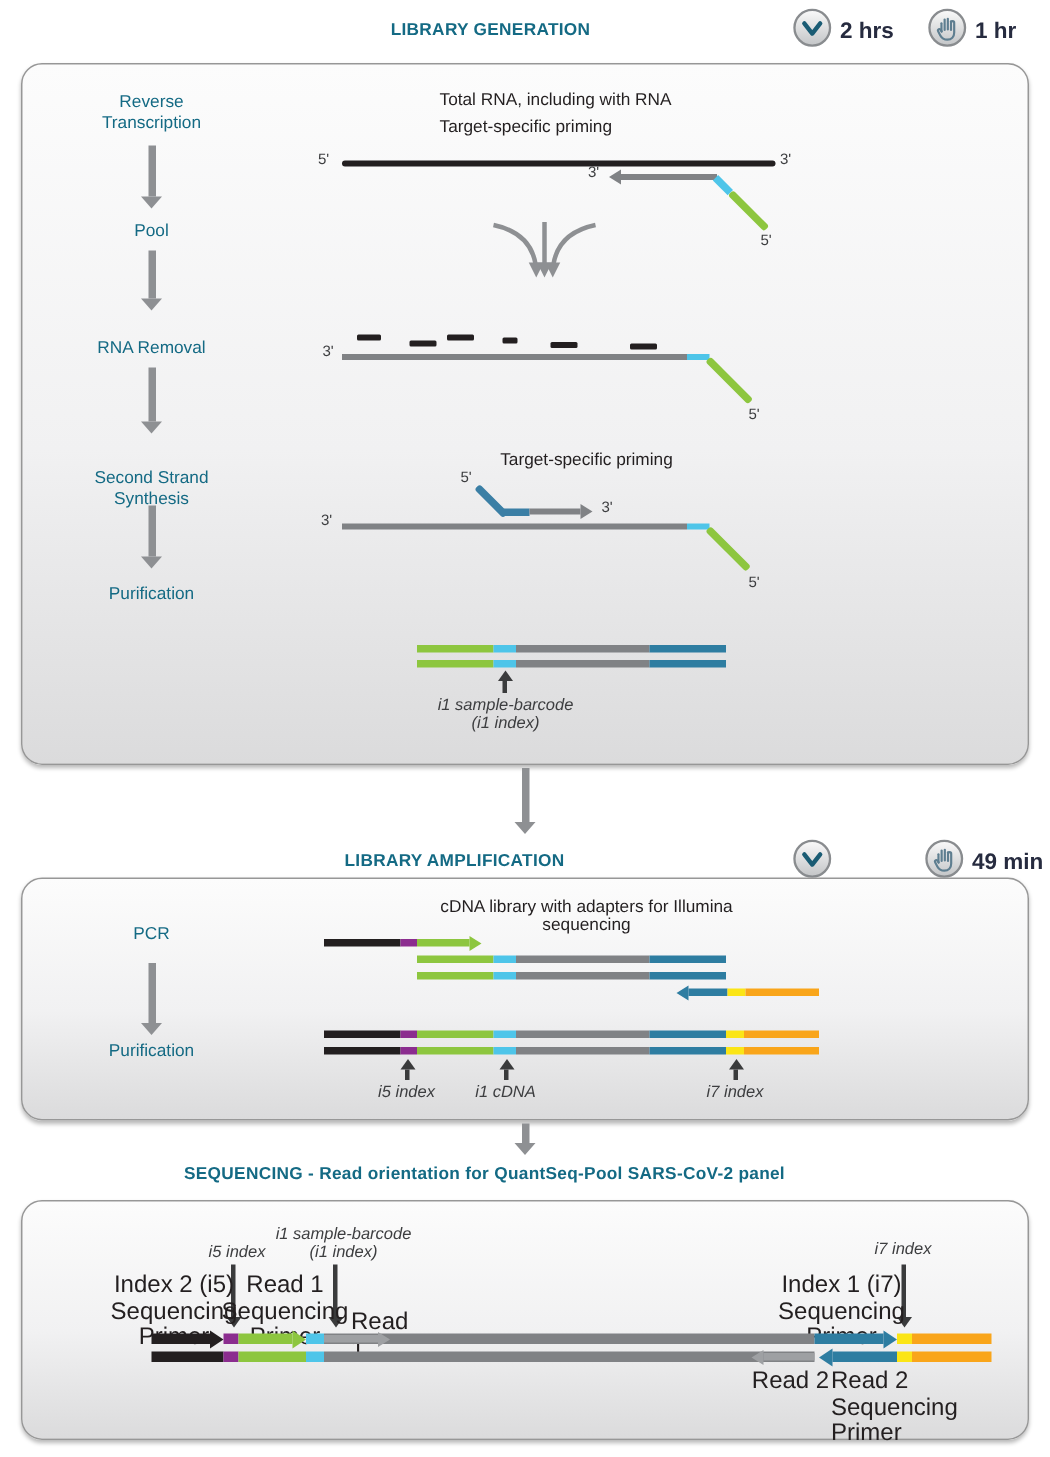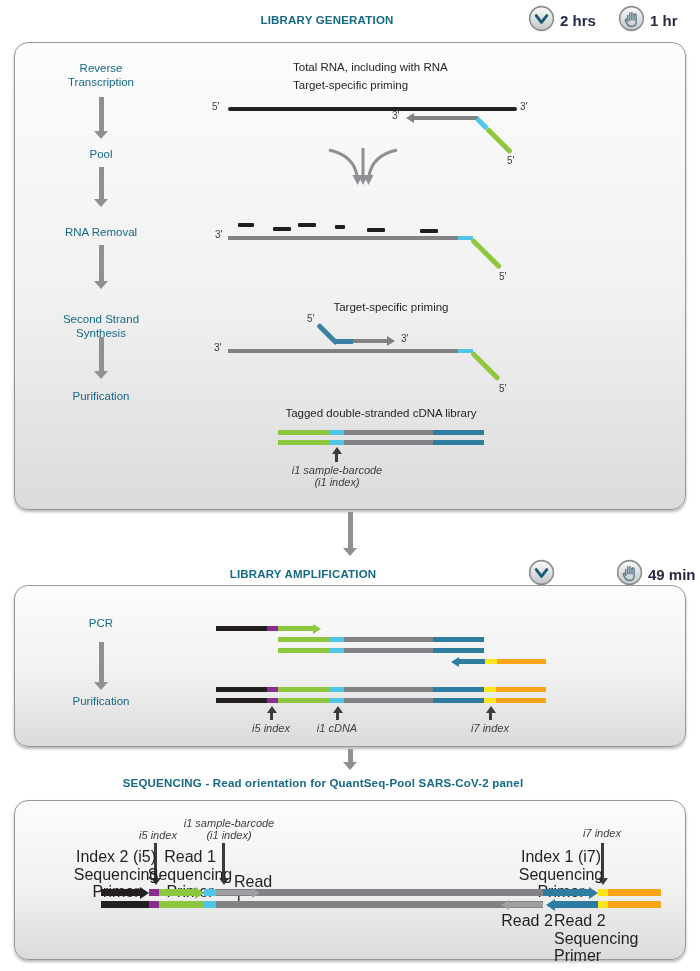--- a/index.html
+++ b/index.html
@@ -146,21 +146,20 @@
     <div class="seg" style="width:34px;background:var(--bar-gray);"></div>
     <div class="tr5" style="border-left-color:var(--bar-gray);"></div>
   </div>
   <div class="abs prime" style="left:386px;top:290px;">3'</div>
   <div class="abs prime" style="left:199px;top:299px;">3'</div>
   <div class="abs" style="left:213px;top:306px;width:230px;height:4px;background:var(--bar-gray);"></div>
   <div class="abs" style="left:443px;top:306px;width:15px;height:4px;background:var(--cyan);"></div>
   <div class="diag" style="left:457px;top:307px;width:38px;height:5px;background:var(--green);border-radius:2px;"></div>
   <div class="abs prime" style="left:484px;top:340px;">5'</div>
 
-  <div class="abs caption ctr" style="left:246px;top:364px;width:240px;">Tagged double-stranded cDNA library</div>
   <div class="bar" style="left:263px;top:387px;height:5px;">
     <div class="seg" style="width:51px;background:var(--green);"></div>
     <div class="seg" style="width:15px;background:var(--cyan);"></div>
     <div class="seg" style="width:89px;background:var(--bar-gray);"></div>
     <div class="seg" style="width:51px;background:var(--blue);"></div>
   </div>
   <div class="bar" style="left:263px;top:397px;height:5px;">
     <div class="seg" style="width:51px;background:var(--green);"></div>
     <div class="seg" style="width:15px;background:var(--cyan);"></div>
     <div class="seg" style="width:89px;background:var(--bar-gray);"></div>
@@ -199,20 +198,21 @@
 
 <div class="panel" style="top:585px;height:160px;">
 
   <div class="abs step" style="left:26px;top:30px;width:120px;">PCR</div>
   <div class="varrow" style="left:79px;top:56px;height:48px;">
       <div class="sh"></div>
       <div class="hd"></div>
     </div>
   <div class="abs step" style="left:26px;top:108px;width:120px;">Purification</div>
 
+  <div class="abs caption ctr" style="left:276px;top:13px;width:200px;">cDNA library with adapters for Illumina sequencing</div>
 
   <div class="bar" style="left:201px;top:40px;height:5px;">
     <div class="seg" style="width:51px;background:var(--bar-black);"></div>
     <div class="seg" style="width:11px;background:var(--purple);"></div>
     <div class="seg" style="width:35px;background:var(--green);"></div>
     <div class="tr5" style="border-left-color:var(--green);"></div>
   </div>
 
   <div class="bar" style="left:263px;top:51px;height:5px;">
     <div class="seg" style="width:51px;background:var(--green);"></div>

